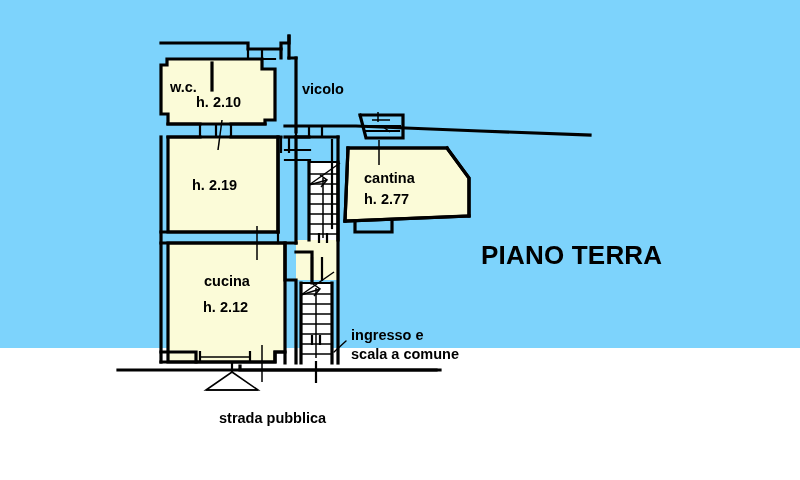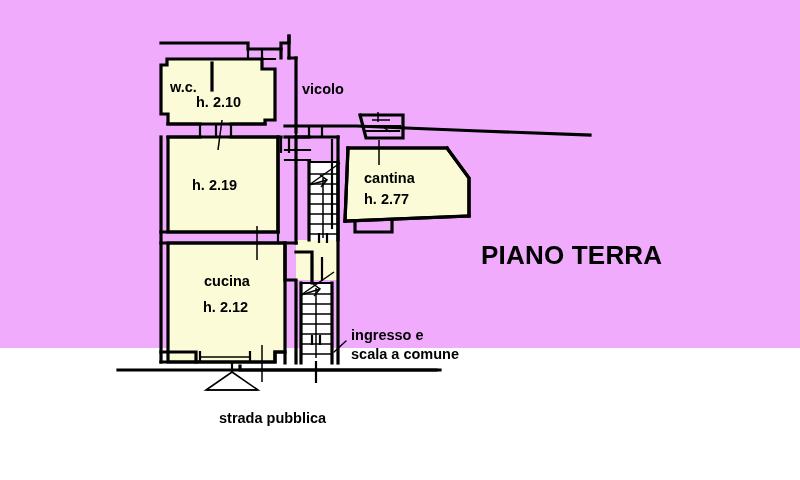--- a/index.html
+++ b/index.html
@@ -10,21 +10,21 @@
   body {
     width: 800px;
     height: 480px;
     overflow: hidden;
     font-family: "Liberation Sans", sans-serif;
   }
   #plan-root {
     position: relative;
     width: 800px;
     height: 348px;
-    background: #f0abfc;
+    background: #7dd3fc;
   }
   svg#floorplan {
     display: block;
     width: 800px;
     height: 480px;
   }
   .wall {
     fill: none;
     stroke: #000000;
     stroke-width: 3.2;

